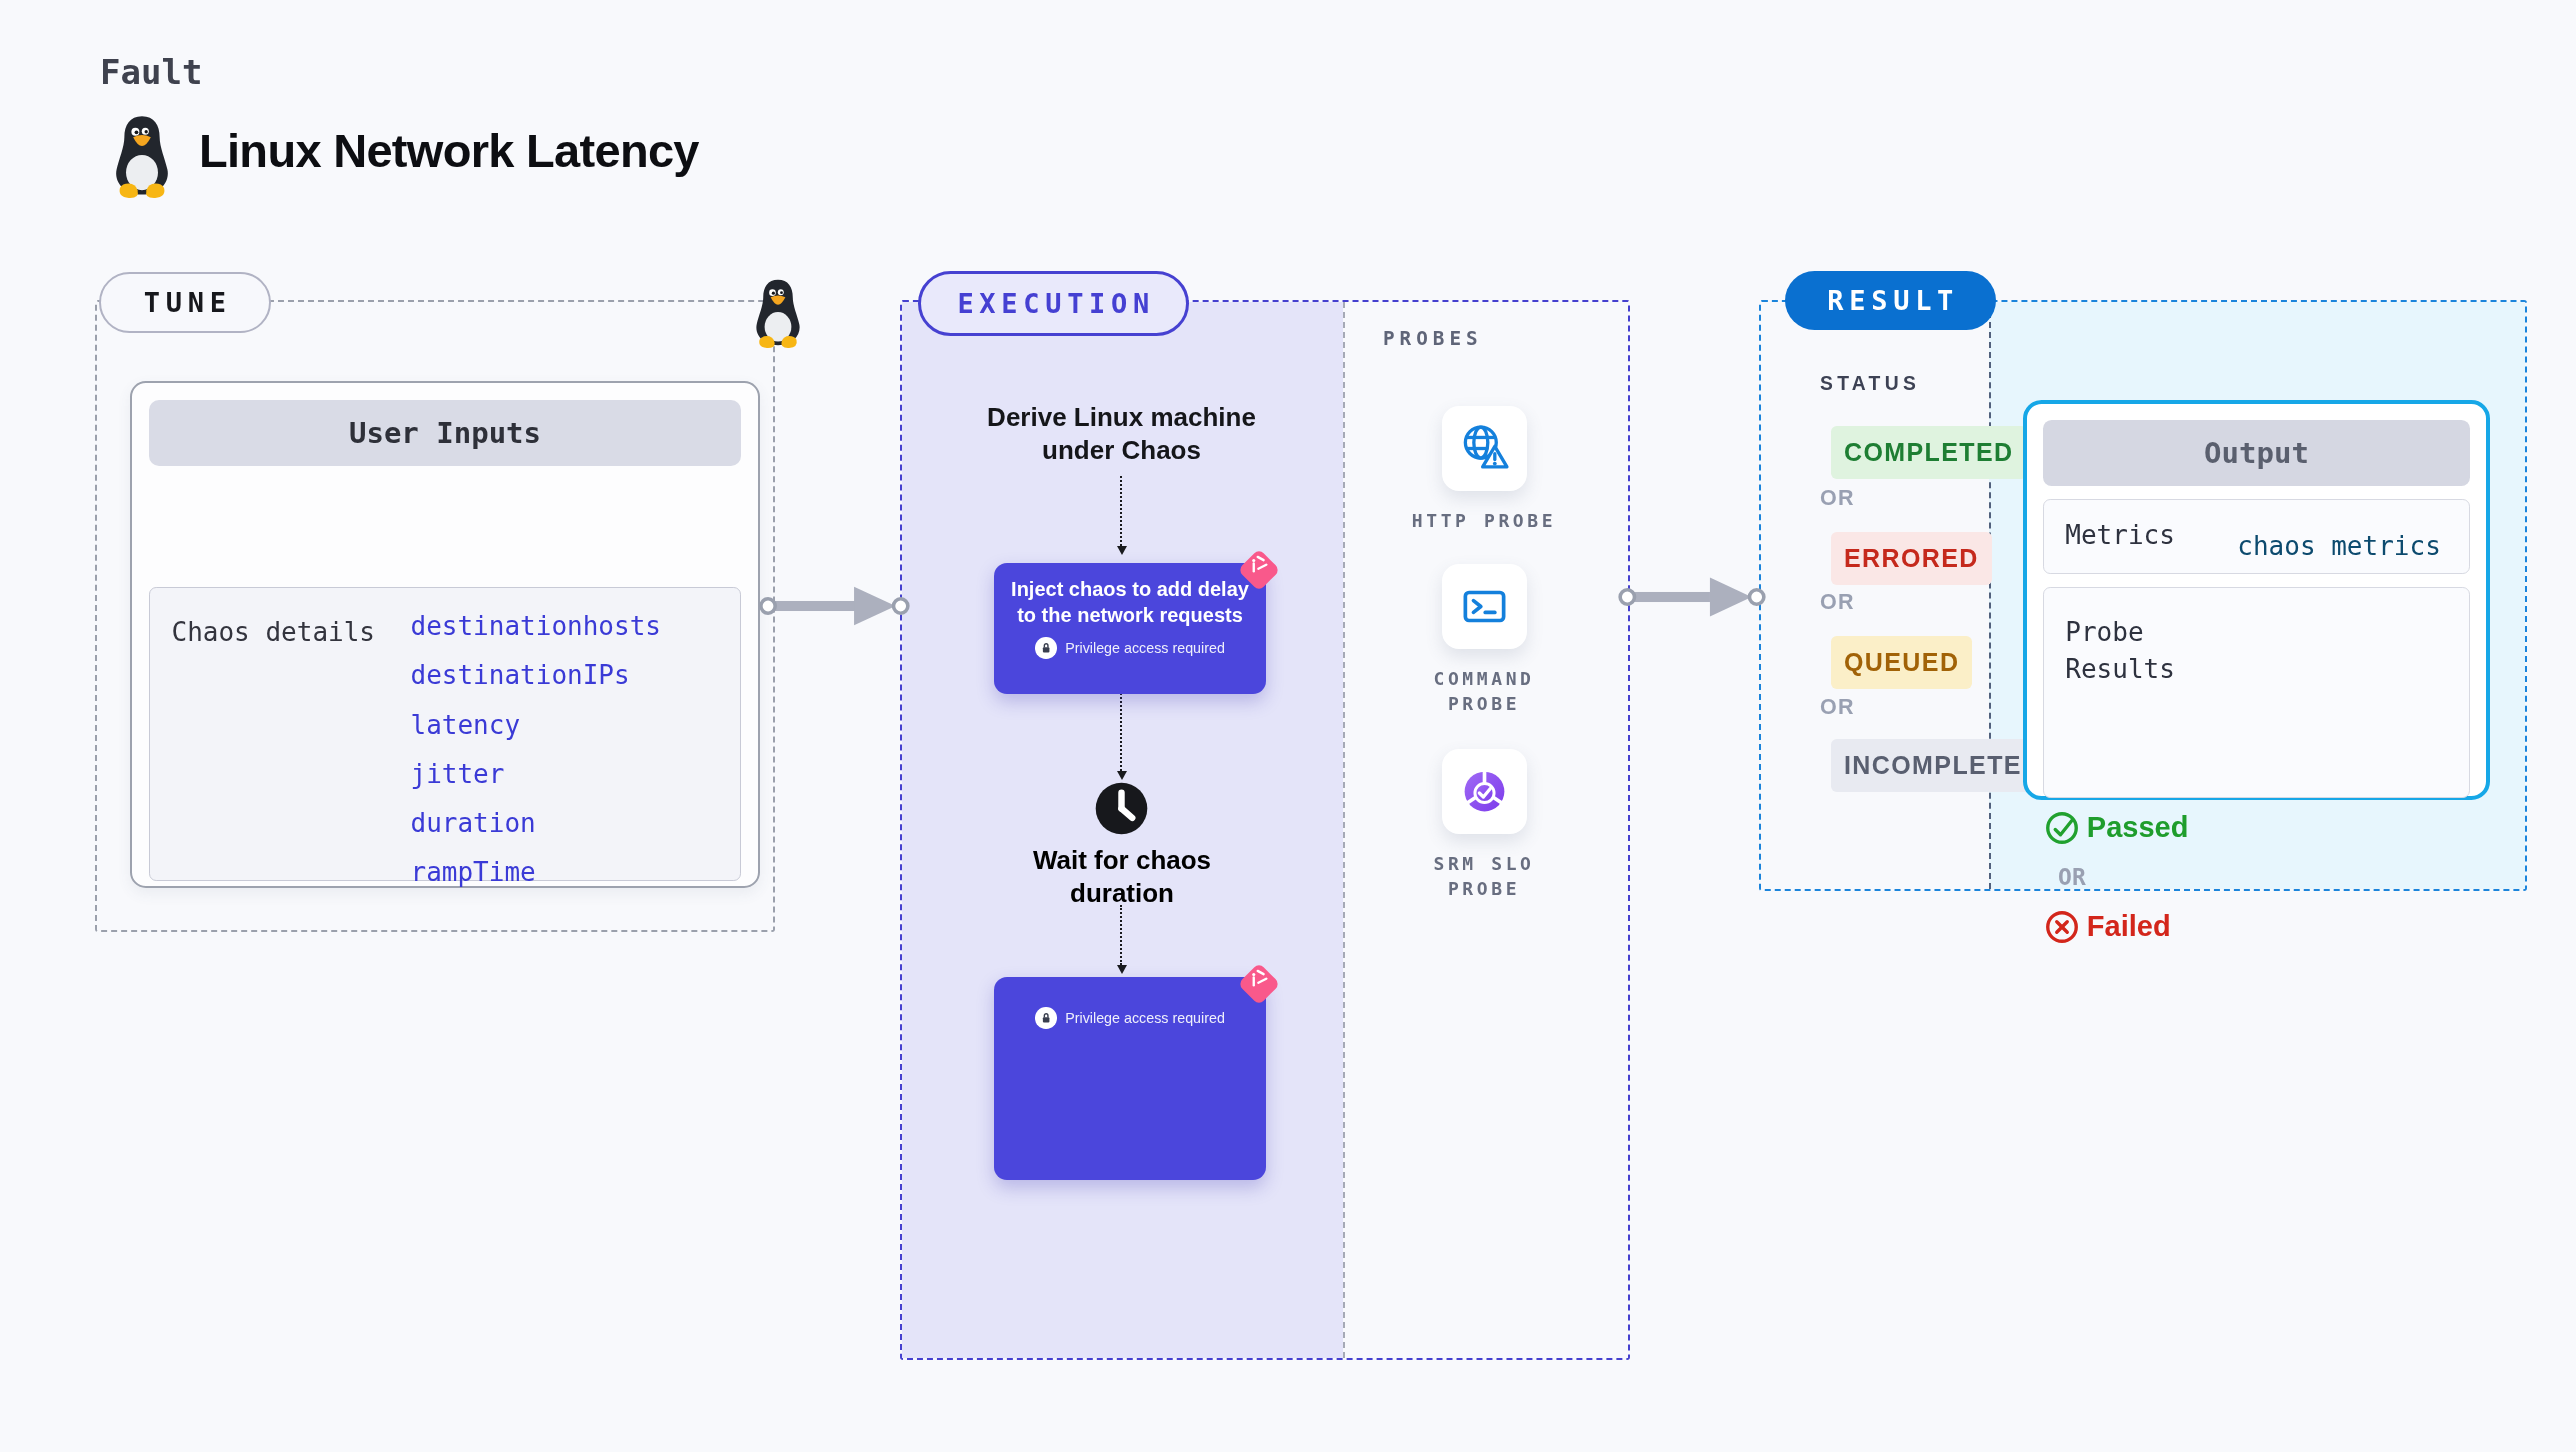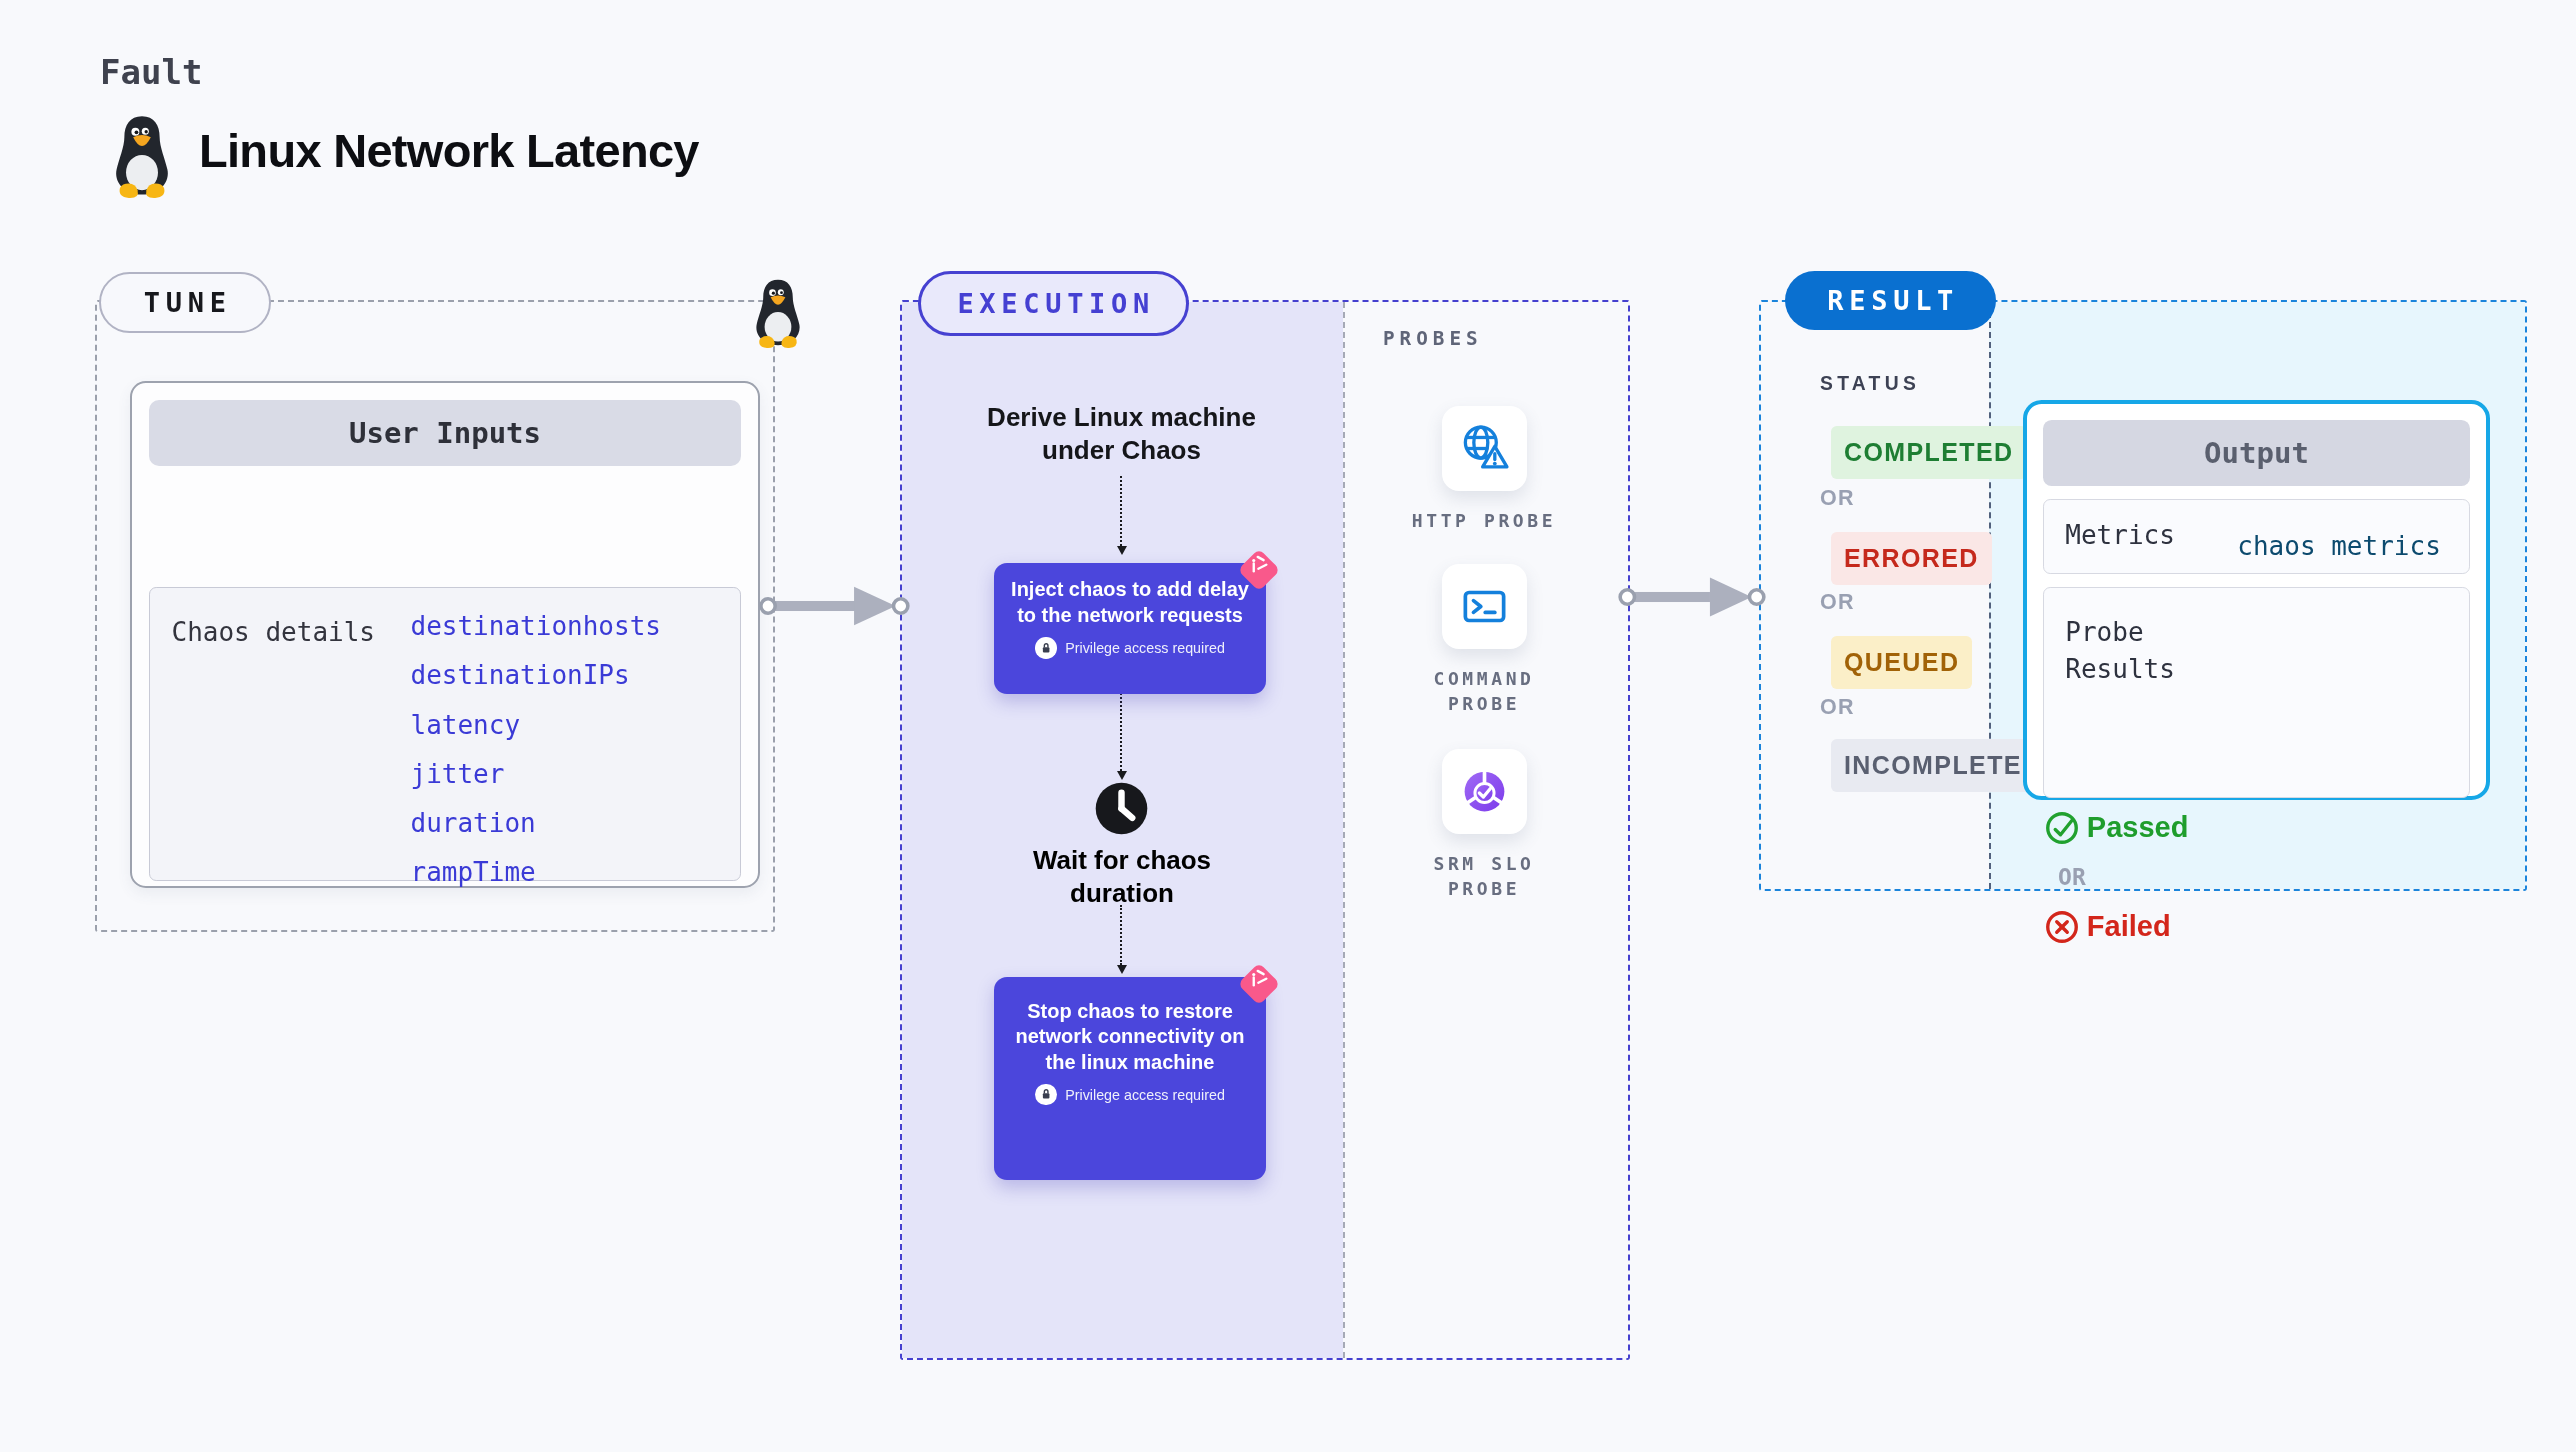--- a/index.html
+++ b/index.html
@@ -205,21 +205,20 @@
   <div class="chaos-step stop">
     <svg class="chaos-icon" viewBox="0 0 64 64">
       <g transform="rotate(45 32 32)">
           <rect x="9" y="9" width="46" height="46" rx="10" fill="#F9598B"></rect>
         </g>
       <line x1="24" y1="22" x2="24" y2="34" stroke="#FFFFFF" stroke-width="3.6" stroke-linecap="round"></line>
       <line x1="31" y1="30" x2="43" y2="24" stroke="#FFFFFF" stroke-width="3.6" stroke-linecap="round"></line>
       <line x1="30" y1="12" x2="39" y2="17" stroke="#FFFFFF" stroke-width="3.6" stroke-linecap="round"></line>
       <circle cx="24" cy="17.5" r="2.4" fill="#FFFFFF"></circle>
     </svg>
-    <div class="step-text">Stop chaos to restore network connectivity on the linux machine</div>
     <div class="priv">
       <span class="lock">
         <svg width="14.3" height="14.3" viewBox="0 0 24 24">
           <path d="M9 11 V7.5 a3 3 0 0 1 6 0 V11" stroke="#3A3F4F" stroke-width="2.4" fill="none"></path>
           <rect x="6.5" y="10.5" width="11" height="9" rx="1.8" fill="#3A3F4F"></rect>
         </svg>
       </span>
       <span class="priv-text">Privilege access required</span>
     </div>
   </div>

